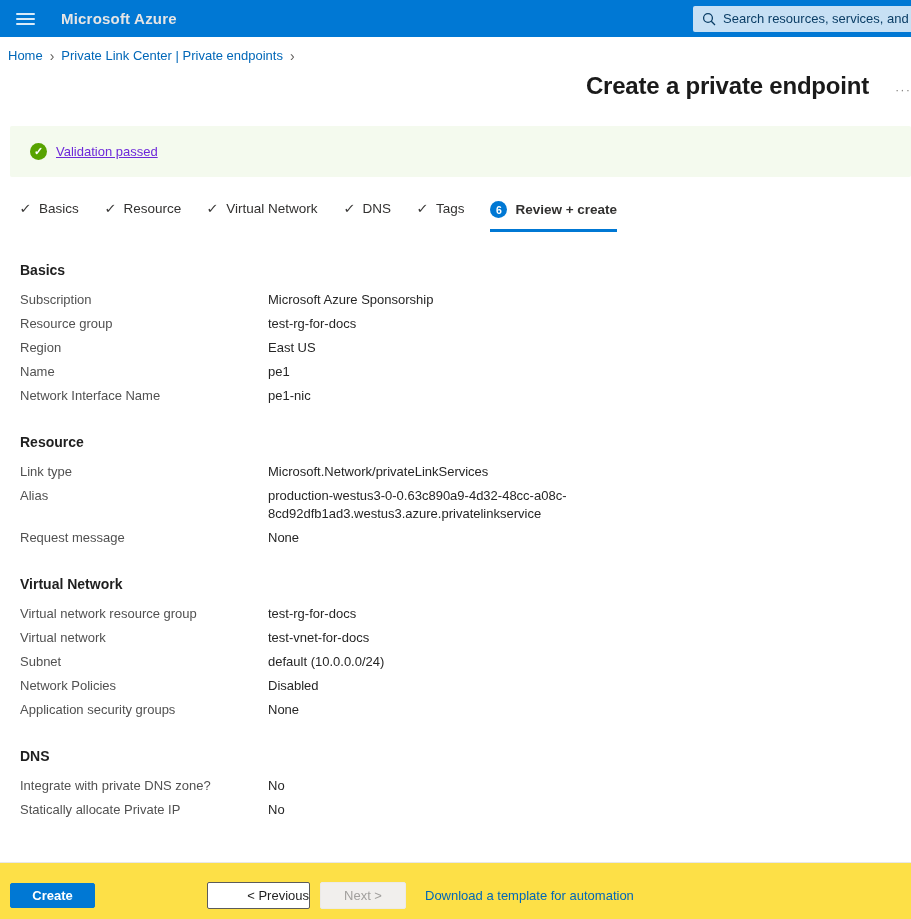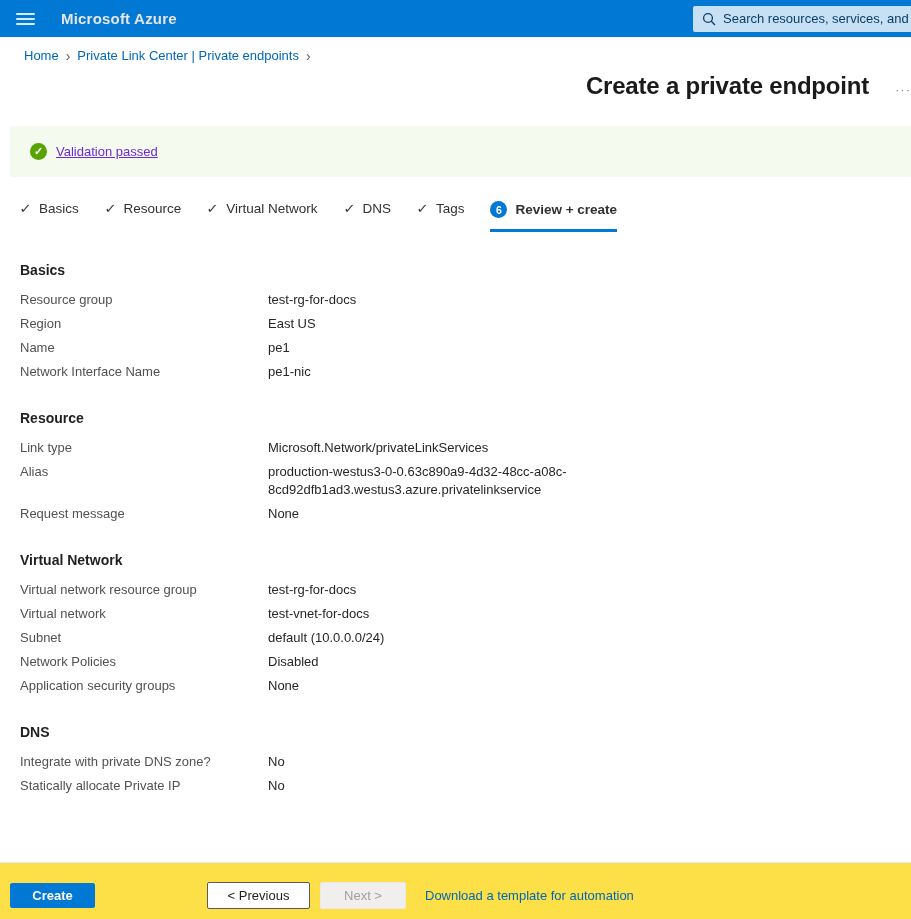--- a/index.html
+++ b/index.html
@@ -55,21 +55,21 @@
     font-family: "Liberation Sans", sans-serif;
     font-size: 13px;
     color: #0b3e66;
     width: 260px;
     white-space: nowrap;
   }
   .searchbox input::placeholder { color: #0b3e66; opacity: 1; }
 
   
   .breadcrumb {
-    margin: 11px 0 0 24px;
+    margin: 11px 0 0 8px;
     font-size: 13px;
     display: flex;
     align-items: center;
     gap: 7px;
   }
   .breadcrumb a { color: #0067b8; text-decoration: none; cursor: pointer; }
   .breadcrumb .sep { color: #605e5c; font-size: 14px; line-height: 1; }
 
   .title-row {
     margin: 9px 0 0 12px;
@@ -209,20 +209,21 @@
     border: 1px solid #0078d4;
     border-radius: 2px;
   }
   .btn-previous {
     margin-left: 112px;
     width: 103px; height: 27px;
     background: #ffffff;
     color: #1f1f1f;
     border: 1px solid #5c5b5a;
     border-radius: 2px;
+    text-align: right;
   }
   .btn-next {
     margin-left: 10px;
     width: 86px; height: 27px;
     background: #f1efed;
     color: #a19f9d;
     border: 1px solid #eceae8;
     border-radius: 2px;
     cursor: default;
   }
@@ -294,20 +295,24 @@
     <div class="tab selected">
       <span class="tab-badge">6</span>
       <span class="tab-label">Review + create</span>
     </div>
   </div>
 
 <div class="content" id="sections">
     <section class="section">
       <h3 class="section-title">Basics</h3>
       <div class="row">
+        <div class="row-label">Subscription</div>
+        <div class="row-value">Microsoft Azure Sponsorship</div>
+      </div>
+      <div class="row">
         <div class="row-label">Resource group</div>
         <div class="row-value">test-rg-for-docs</div>
       </div>
       <div class="row">
         <div class="row-label">Region</div>
         <div class="row-value">East US</div>
       </div>
       <div class="row">
         <div class="row-label">Name</div>
         <div class="row-value">pe1</div>

